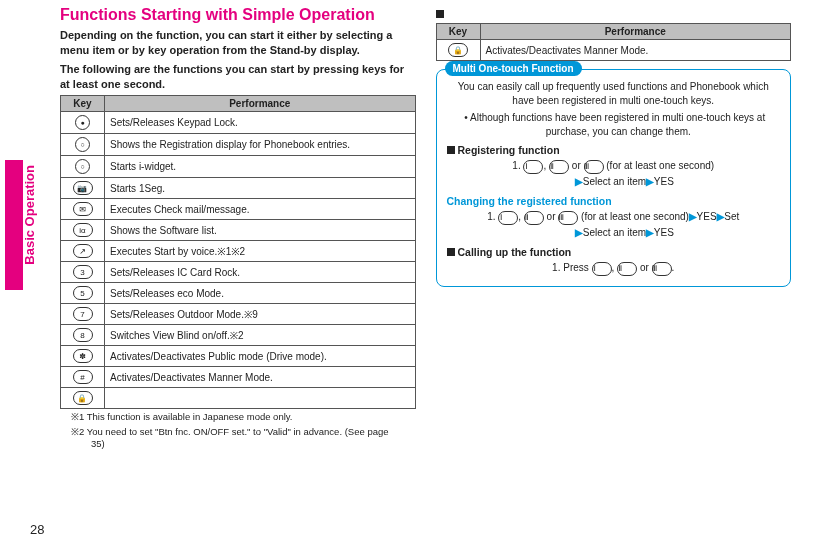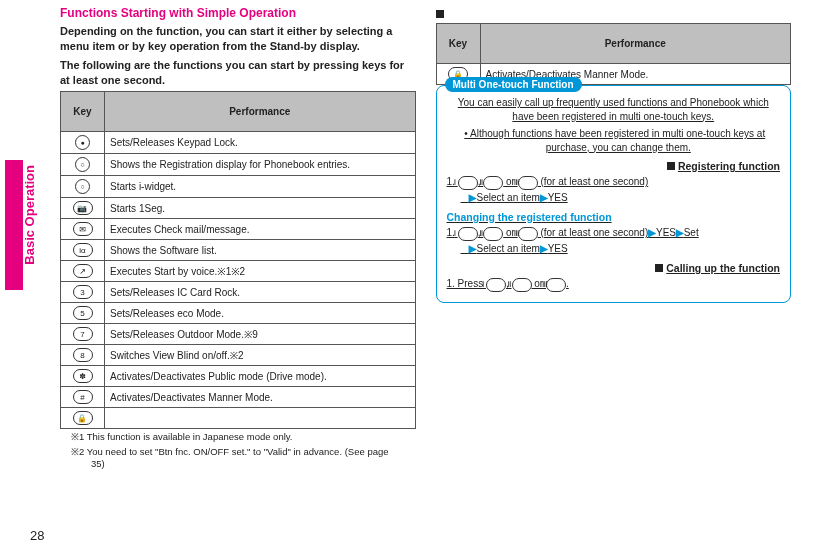--- a/index.html
+++ b/index.html
@@ -49,39 +49,39 @@
     display: flex;
     padding: 0 14px 0 0;
   }
   .col {
     flex: 1;
     padding: 6px 10px 4px 10px;
   }
   .col-left { padding-left: 20px; }
   h2.title {
     color: #E4007F;
-    font-size: 12px;
+    font-size: 16px;
     margin: 0 0 4px 0;
     font-weight: bold;
   }
   .intro {
     font-weight: bold;
     font-size: 11px;
     line-height: 1.35;
     margin-bottom: 4px;
   }
   table.perf {
     width: 100%;
     border-collapse: collapse;
     font-size: 10px;
   }
   table.perf th {
     background: #bfbfbf;
     border: 1px solid #555;
-    padding: 14px 4px;
+    padding: 2px 4px;
     font-weight: bold;
     text-align: center;
   }
   table.perf td {
     border: 1px solid #555;
     padding: 3px 5px;
     vertical-align: middle;
   }
   table.perf td.key-cell { text-align: center; width: 44px; }
   .key-shape {
@@ -114,42 +114,42 @@
   .sub-head {
     font-weight: bold;
     font-size: 10.5px;
     margin: 2px 0 3px 0;
   }
   .box {
     border: 1.5px solid #0097D8;
     border-radius: 8px;
     padding: 10px 10px 10px 10px;
     position: relative;
-    text-decoration: underline;
+    margin-top: 8px;
   }
   .box-title {
     position: absolute;
     top: -9px;
     left: 8px;
     background: #0097D8;
     color: #fff;
     font-size: 10px;
     font-weight: bold;
     padding: 2px 8px;
     border-radius: 8px;
   }
   .box p { margin: 0 0 4px 0; line-height: 1.35; text-align: center; }
   .bullet { padding-left: 10px; text-indent: -7px; }
-  .reg-head { font-weight: bold; font-size: 10.5px; margin: 6px 0 2px 0; text-align: right; }
+  .reg-head { font-weight: bold; font-size: 10.5px; margin: 6px 0 2px 0; }
   .blue-head { color: #0097D8; font-weight: bold; font-size: 10.5px; margin: 6px 0 2px 0; }
-  .step { padding-left: 14px; text-indent: -14px; line-height: 1.5; }
+  .step { padding-left: 14px; text-indent: -14px; line-height: 1.5; text-align: center; }
   .arrow { color: #0097D8; font-weight: bold; }
   .page-num {
     position: absolute;
-    bottom: 0;
+    bottom: 6px;
     left: 30px;
     font-size: 13px;
   }
   .perf2 td.key-cell { width: 44px; }
   .small-square {
     display: inline-block;
     width: 8px; height: 8px;
     background: #222;
     margin-right: 3px;
     vertical-align: middle;

